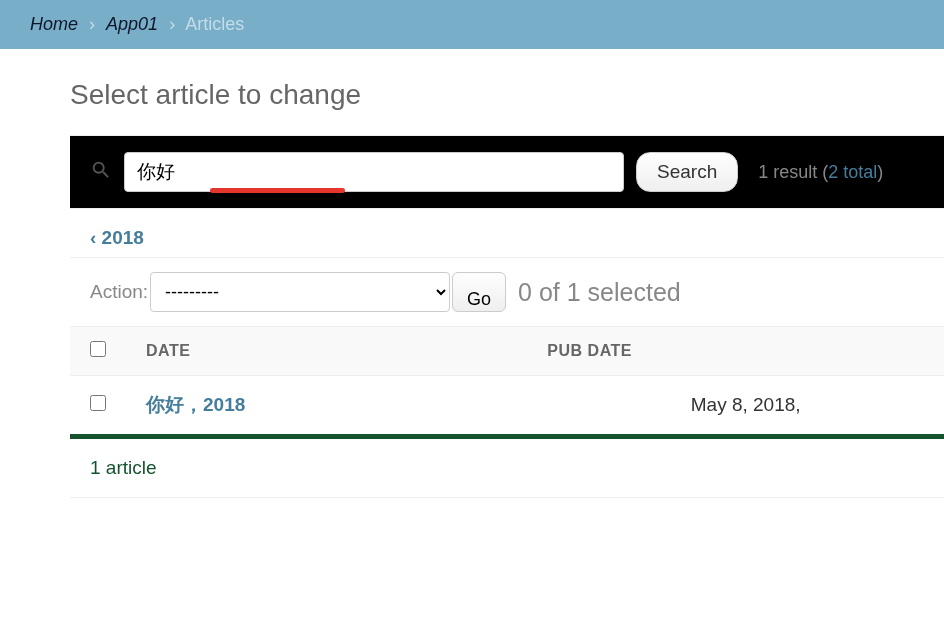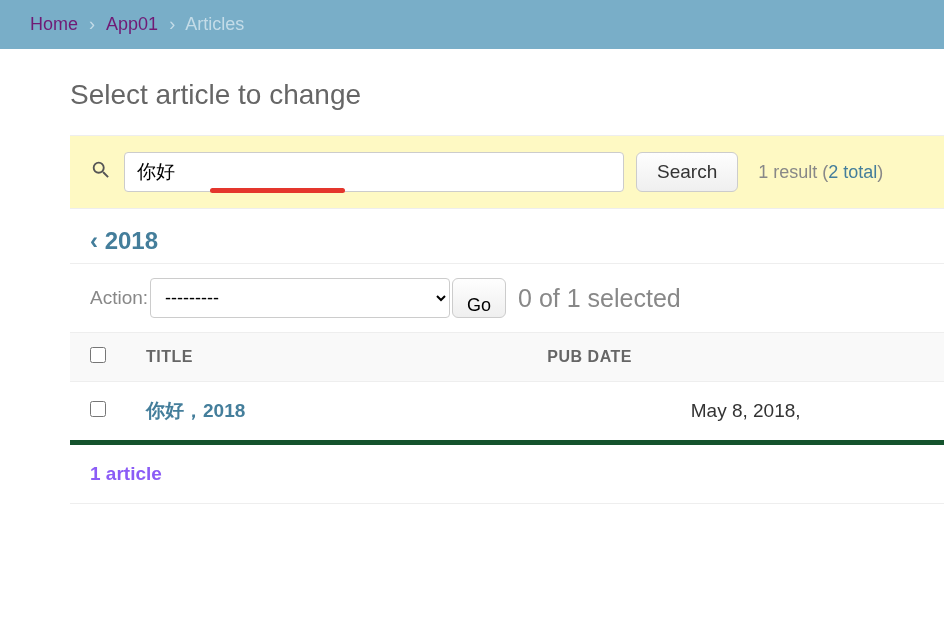--- a/index.html
+++ b/index.html
@@ -12,42 +12,43 @@
       color: #333;
       background: #fff;
     }
     .breadcrumb {
       background: #79aec8;
       padding: 14px 30px;
       color: #c4dce8;
       font-size: 18px;
     }
     .breadcrumb a {
-      color: #701a75;
+      color: #0f172a;
       text-decoration: none;
       font-weight: 500;
+      font-style: italic;
     }
     .breadcrumb .sep {
       margin: 0 6px;
       color: #c4dce8;
     }
     .breadcrumb .current {
       color: #c4dce8;
     }
     .content {
       padding: 30px 0 0 70px;
     }
     h1 {
       font-size: 28px;
       font-weight: 400;
       color: #666;
       margin-bottom: 24px;
     }
     .module {
-      background: #fef9c3;
+      background: #000000;
       border-top: 1px solid #eee;
       border-bottom: 1px solid #eee;
       padding: 16px 20px;
       display: flex;
       align-items: center;
       gap: 12px;
       position: relative;
     }
     .search-icon svg {
       width: 22px;
@@ -62,21 +63,21 @@
       border: 1px solid #ccc;
       border-radius: 4px;
       background: #fff;
     }
     .search-btn {
       height: 40px;
       padding: 0 20px;
       font-size: 19px;
       background: linear-gradient(#fefefe, #efefef);
       border: 1px solid #ccc;
-      border-radius: 6px;
+      border-radius: 14px;
       cursor: pointer;
       color: #333;
     }
     .search-count {
       color: #888;
       font-size: 18px;
       margin-left: 8px;
     }
     .search-count a {
       color: #447e9b;
@@ -91,21 +92,21 @@
       background: #e4362d;
       border-radius: 3px;
     }
     .filter-row {
       padding: 18px 20px 8px 20px;
       border-bottom: 1px solid #eee;
     }
     .filter-row a {
       color: #447e9b;
       text-decoration: none;
-      font-size: 24px;
+      font-size: 19px;
       font-weight: 600;
     }
     .action-row {
       padding: 14px 20px;
       display: flex;
       align-items: center;
       gap: 2px;
       border-bottom: 1px solid #eee;
     }
     .action-row label {
@@ -170,24 +171,23 @@
       text-align: center;
       padding-right: 0;
       white-space: nowrap;
     }
     input[type=checkbox] {
       width: 16px;
       height: 16px;
     }
     .footer {
       padding: 18px 20px;
-      color: #8b5cf6;
-      font-size: 19px;
-      border-bottom: 1px solid #eee;
-      font-weight: bold;
+      color: #14532d;
+      font-size: 19px;
+      border-bottom: 1px solid #eee;
     }
   </style>
 </head>
 <body>
 
 <div class="breadcrumb">
   <a href="#">Home</a>
   <span class="sep">›</span>
   <a href="#">App01</a>
   <span class="sep">›</span>
@@ -223,21 +223,21 @@
     <button class="go-btn">Go</button>
     <span class="sel-count">0 of 1 selected</span>
   </div>
 
   <table>
     <thead>
       <tr>
         <th class="check-col">
           <input type="checkbox" style="">
         </th>
-        <th>TITLE</th>
+        <th>DATE</th>
         <th class="date-col">PUB DATE</th>
       </tr>
     </thead>
     <tbody>
       <tr>
         <td>
           <input type="checkbox" style="">
         </td>
         <td>
           <a href="#">你好，2018</a>

